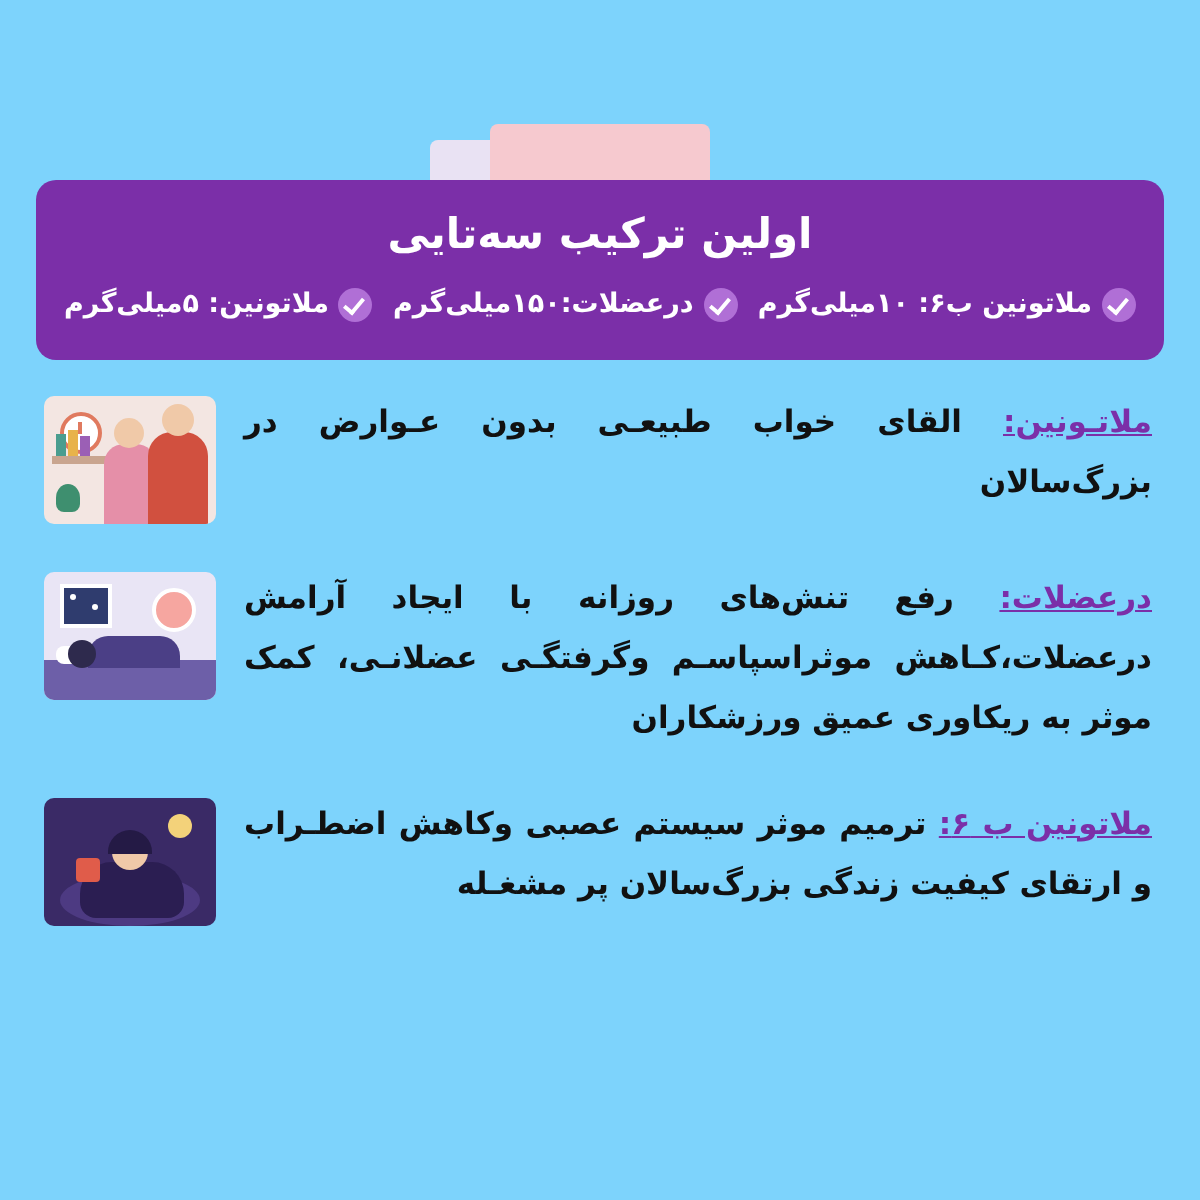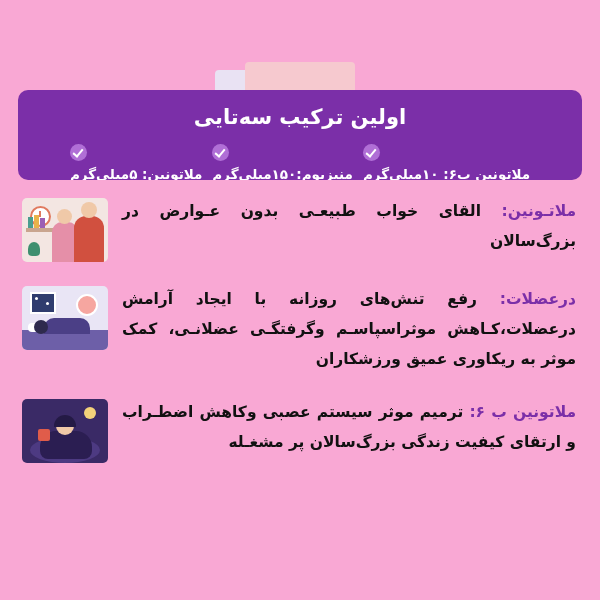--- a/index.html
+++ b/index.html
@@ -10,21 +10,21 @@
     width: 600px;
     height: 600px;
     background: #ffffff;
     font-family: "DejaVu Sans", sans-serif;
     overflow: hidden;
   }
   .page {
     position: relative;
     width: 600px;
     height: 600px;
-    background: #f9a8d4;
+    background: #7dd3fc;
     box-sizing: border-box;
   }
 
   
   .top-deco {
     position: absolute;
     top: 0;
     left: 0;
     width: 600px;
     height: 95px;
@@ -76,22 +76,22 @@
     display: flex;
     flex-direction: row;
     justify-content: center;
     align-items: center;
     gap: 10px;
     margin-top: 16px;
     padding: 0 8px;
   }
   .banner-item {
     display: flex;
-    flex-direction: column;
-    align-items: flex-end;
+    flex-direction: row;
+    align-items: flex-start;
     gap: 5px;
   }
   .tick {
     width: 17px;
     height: 17px;
     border-radius: 50%;
     background: #b06fd6;
     position: relative;
     flex: 0 0 auto;
   }
@@ -135,20 +135,21 @@
     font-size: 15.5px;
     line-height: 1.95;
     color: #111111;
     font-weight: bold;
     padding-left: 14px;
     box-sizing: border-box;
   }
   .term {
     color: #7b2fa8;
     font-weight: bold;
+    text-decoration: underline;
   }
   .thumb {
     flex: 0 0 auto;
     width: 86px;
     height: 64px;
     border-radius: 5px;
     overflow: hidden;
     position: relative;
     margin-top: 2px;
   }
@@ -255,21 +256,21 @@
     <div class="banner-title">اولین ترکیب سه‌تایی</div>
     <div class="banner-items">
 
       <div class="banner-item">
         <span class="tick"></span>
         <span class="banner-item-label">ملاتونین ب۶: ۱۰میلی‌گرم</span>
       </div>
 
       <div class="banner-item">
         <span class="tick"></span>
-        <span class="banner-item-label">منیزیوم:۱۵۰میلی‌گرم</span>
+        <span class="banner-item-label">درعضلات:۱۵۰میلی‌گرم</span>
       </div>
 
       <div class="banner-item">
         <span class="tick"></span>
         <span class="banner-item-label">ملاتونین: ۵میلی‌گرم</span>
       </div>
 
     </div>
   </div>
 

